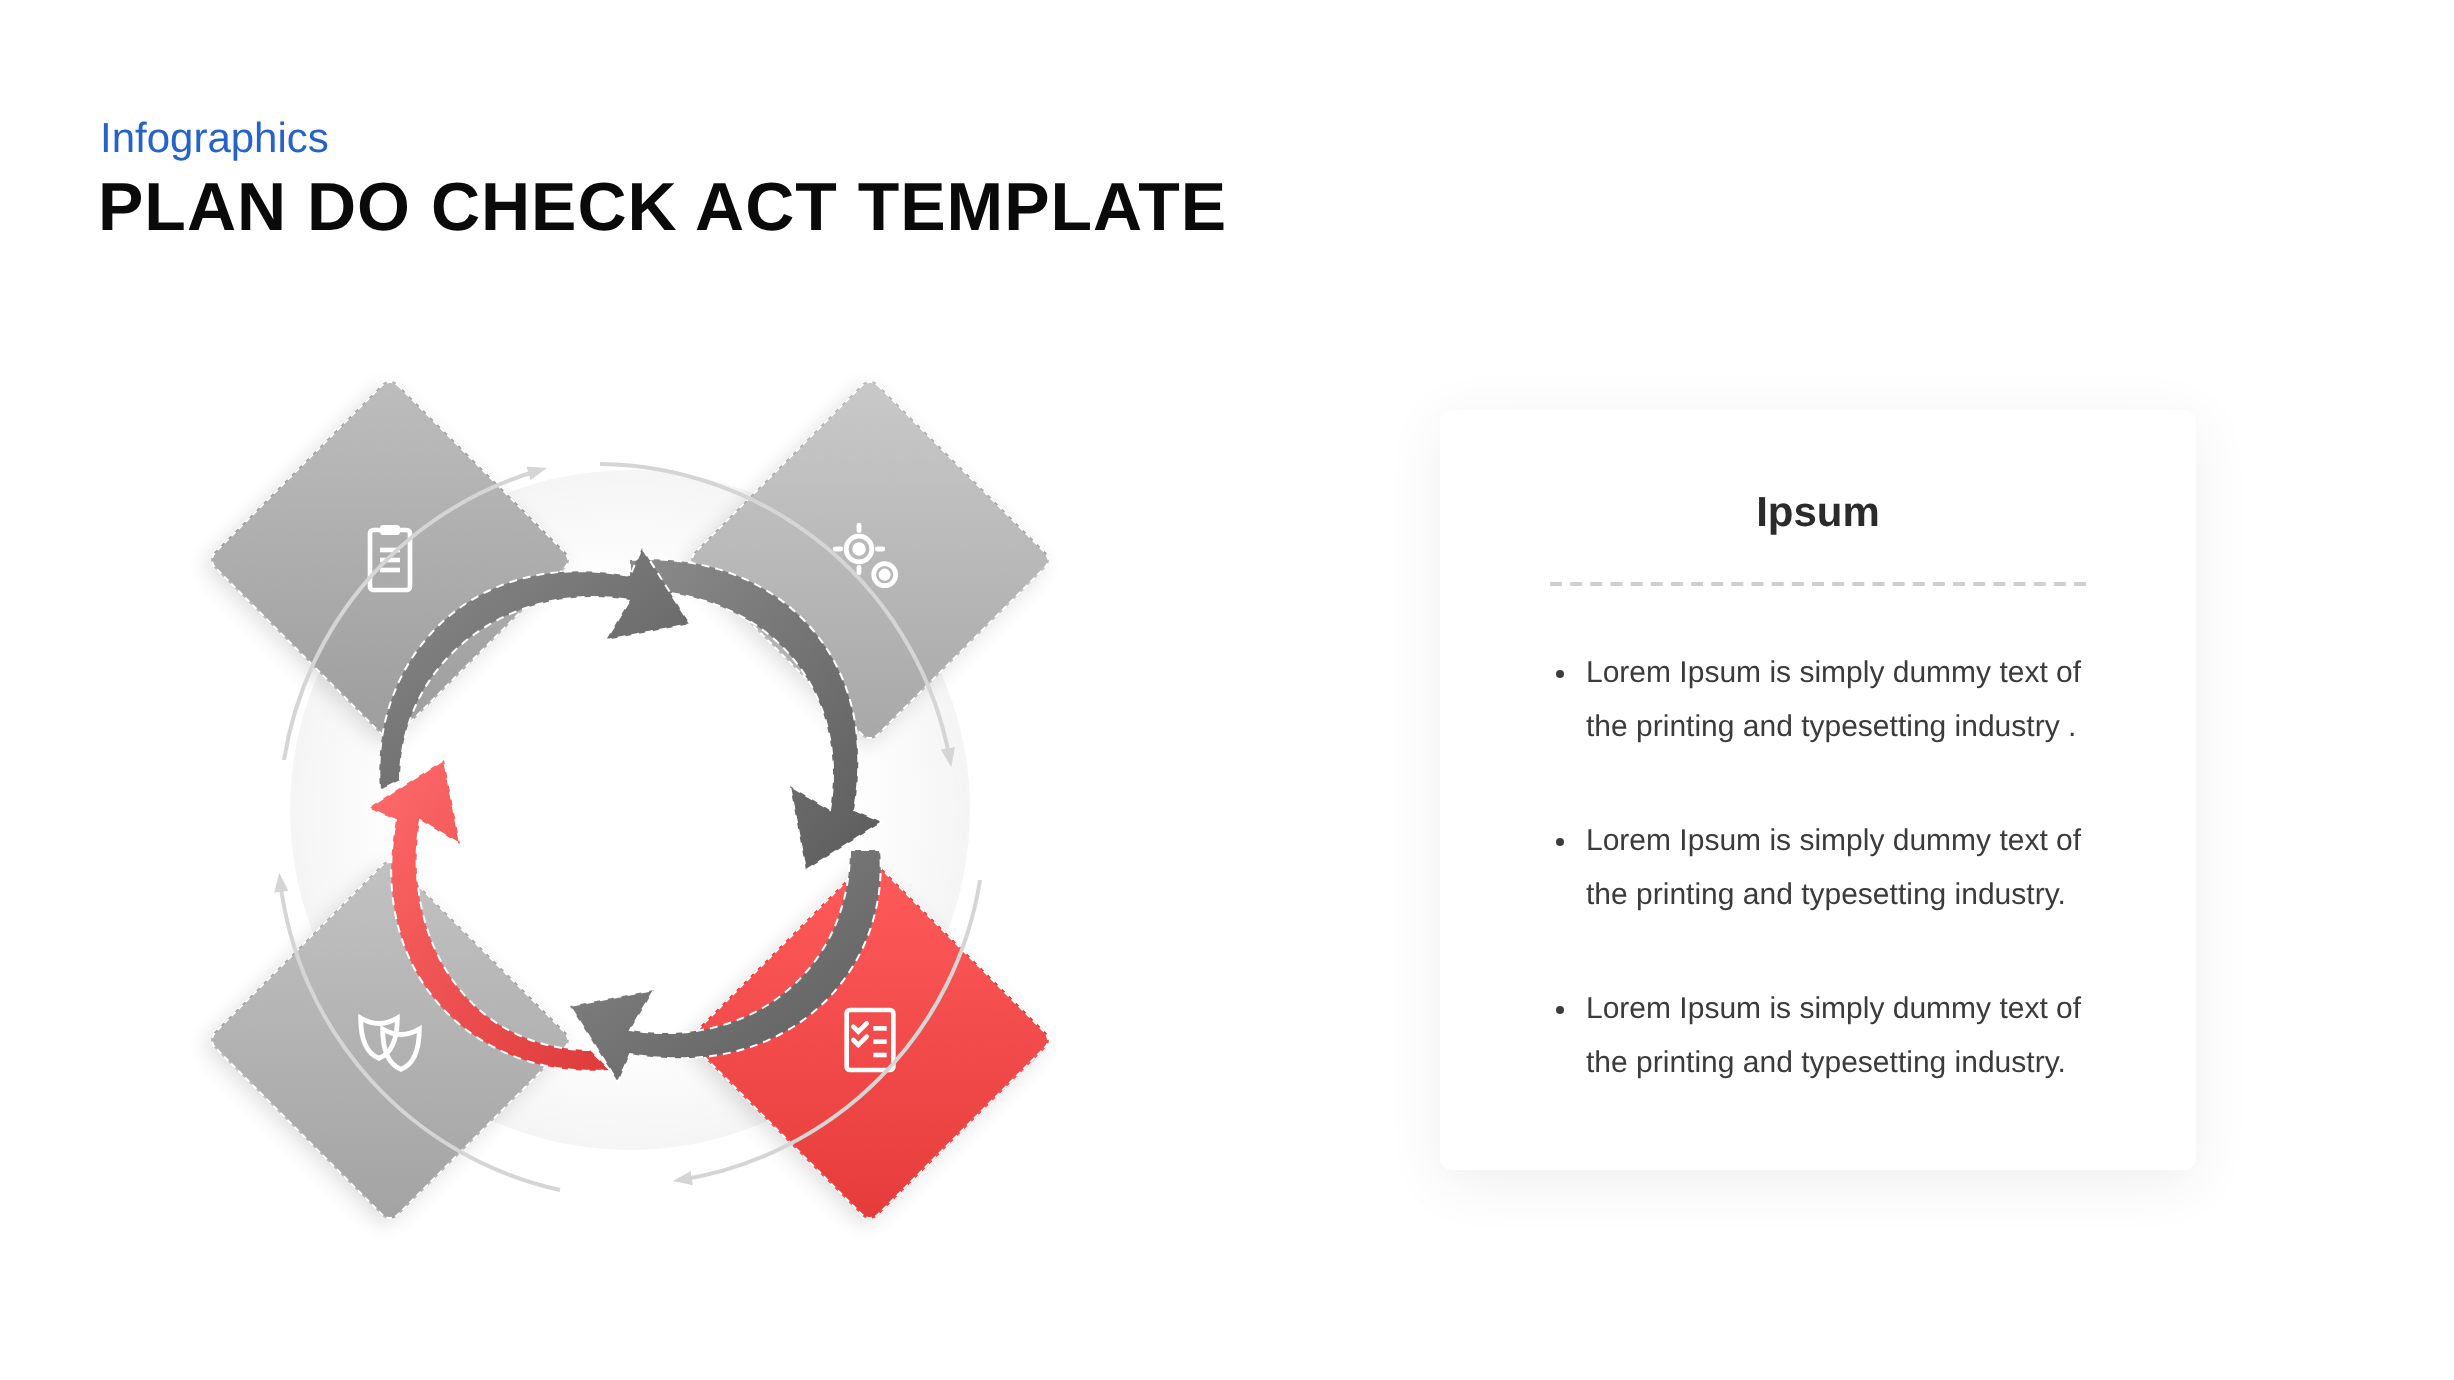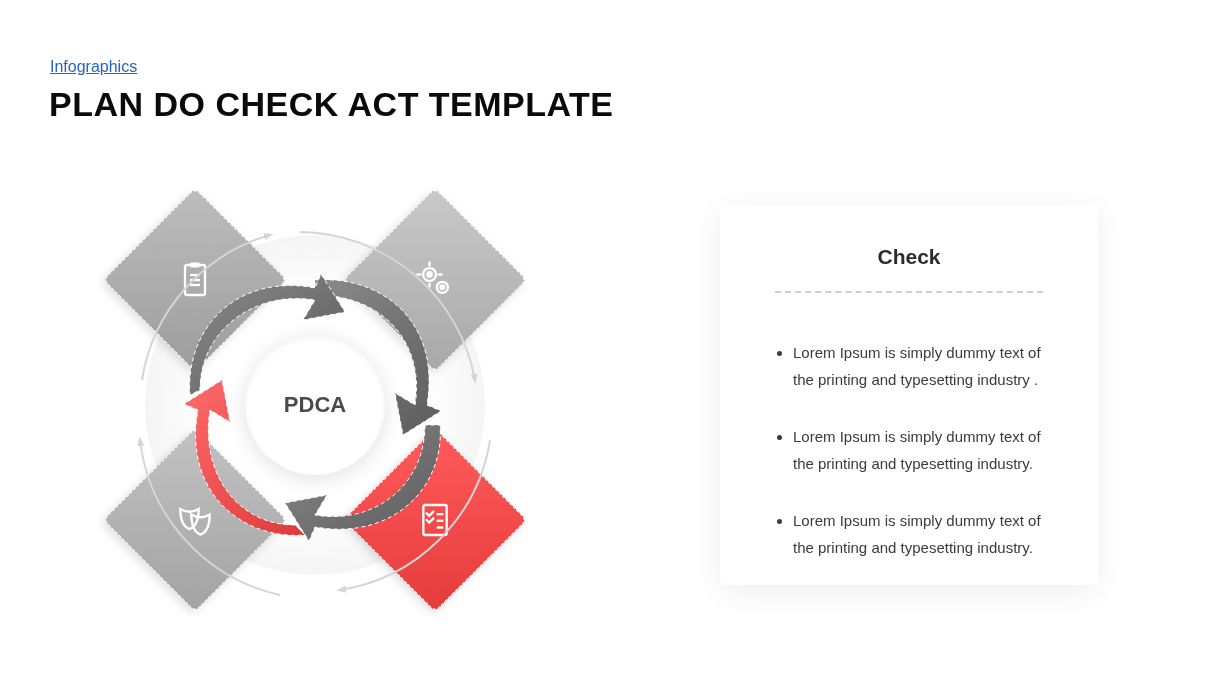--- a/index.html
+++ b/index.html
@@ -9,23 +9,22 @@
     background: #ffffff;
     font-family: 'Segoe UI', Arial, sans-serif;
     position: relative;
     overflow: hidden;
   }
   .category {
     position: absolute;
     left: 50px;
     top: 58px;
     color: #2563c9;
-    font-size: 16px;
+    font-size: 21px;
     font-weight: 400;
-    text-decoration: underline;
   }
   .page-title {
     position: absolute;
     left: 49px;
     top: 85px;
     font-size: 34px;
     font-weight: 700;
     color: #0a0a0a;
     letter-spacing: 0.5px;
   }
@@ -106,21 +105,21 @@
     font-size: 21px;
     font-weight: 700;
     color: #2b2b2b;
   }
   .card-divider {
     margin-top: 22px;
     border: none;
     border-top: 2px dashed #cfcfcf;
   }
   .card-list {
-    margin-top: 46px;
+    margin-top: 30px;
     list-style: disc;
     padding-left: 18px;
     color: #3b3b3b;
     font-size: 15px;
   }
   .card-list li {
     margin-bottom: 30px;
     line-height: 1.8;
   }
 </style>
@@ -207,24 +206,23 @@
 
     <path d="M170 60 C 240 60 280 110 270 170 L 250 158 L 258 200 L 296 176 L 282 170 C 296 90 240 40 170 45 Z" fill="url(#grGrey)" stroke="#fff" stroke-dasharray="4 3" stroke-width="1"></path>
 
     <path d="M280 190 C 280 250 230 290 170 280 L 182 260 L 140 268 L 164 306 L 170 292 C 250 306 300 250 295 190 Z" fill="url(#grGrey)" stroke="#fff" stroke-dasharray="4 3" stroke-width="1"></path>
 
     <path d="M150 290 C 90 290 55 235 65 175 L 85 187 L 77 145 L 39 169 L 53 175 C 38 255 95 305 160 300 Z" fill="url(#grRed)" stroke="#fff" stroke-dasharray="4 3" stroke-width="1"></path>
 
     <path d="M55 155 C 55 95 110 55 170 65 L 158 85 L 200 77 L 176 39 L 170 53 C 90 38 40 95 45 160 Z" fill="url(#grGrey)" stroke="#fff" stroke-dasharray="4 3" stroke-width="1"></path>
   </svg>
 
-  <div class="center-circle">PDCA</div>
 </div>
 
 <div class="card">
-  <div class="card-title">Check</div>
+  <div class="card-title">Ipsum</div>
   <hr class="card-divider">
   <ul class="card-list">
     <li>Lorem Ipsum is simply dummy text of the printing and typesetting industry .</li>
     <li>Lorem Ipsum is simply dummy text of the printing and typesetting industry.</li>
     <li>Lorem Ipsum is simply dummy text of the printing and typesetting industry.</li>
   </ul>
 </div>
 
 </body></html>

